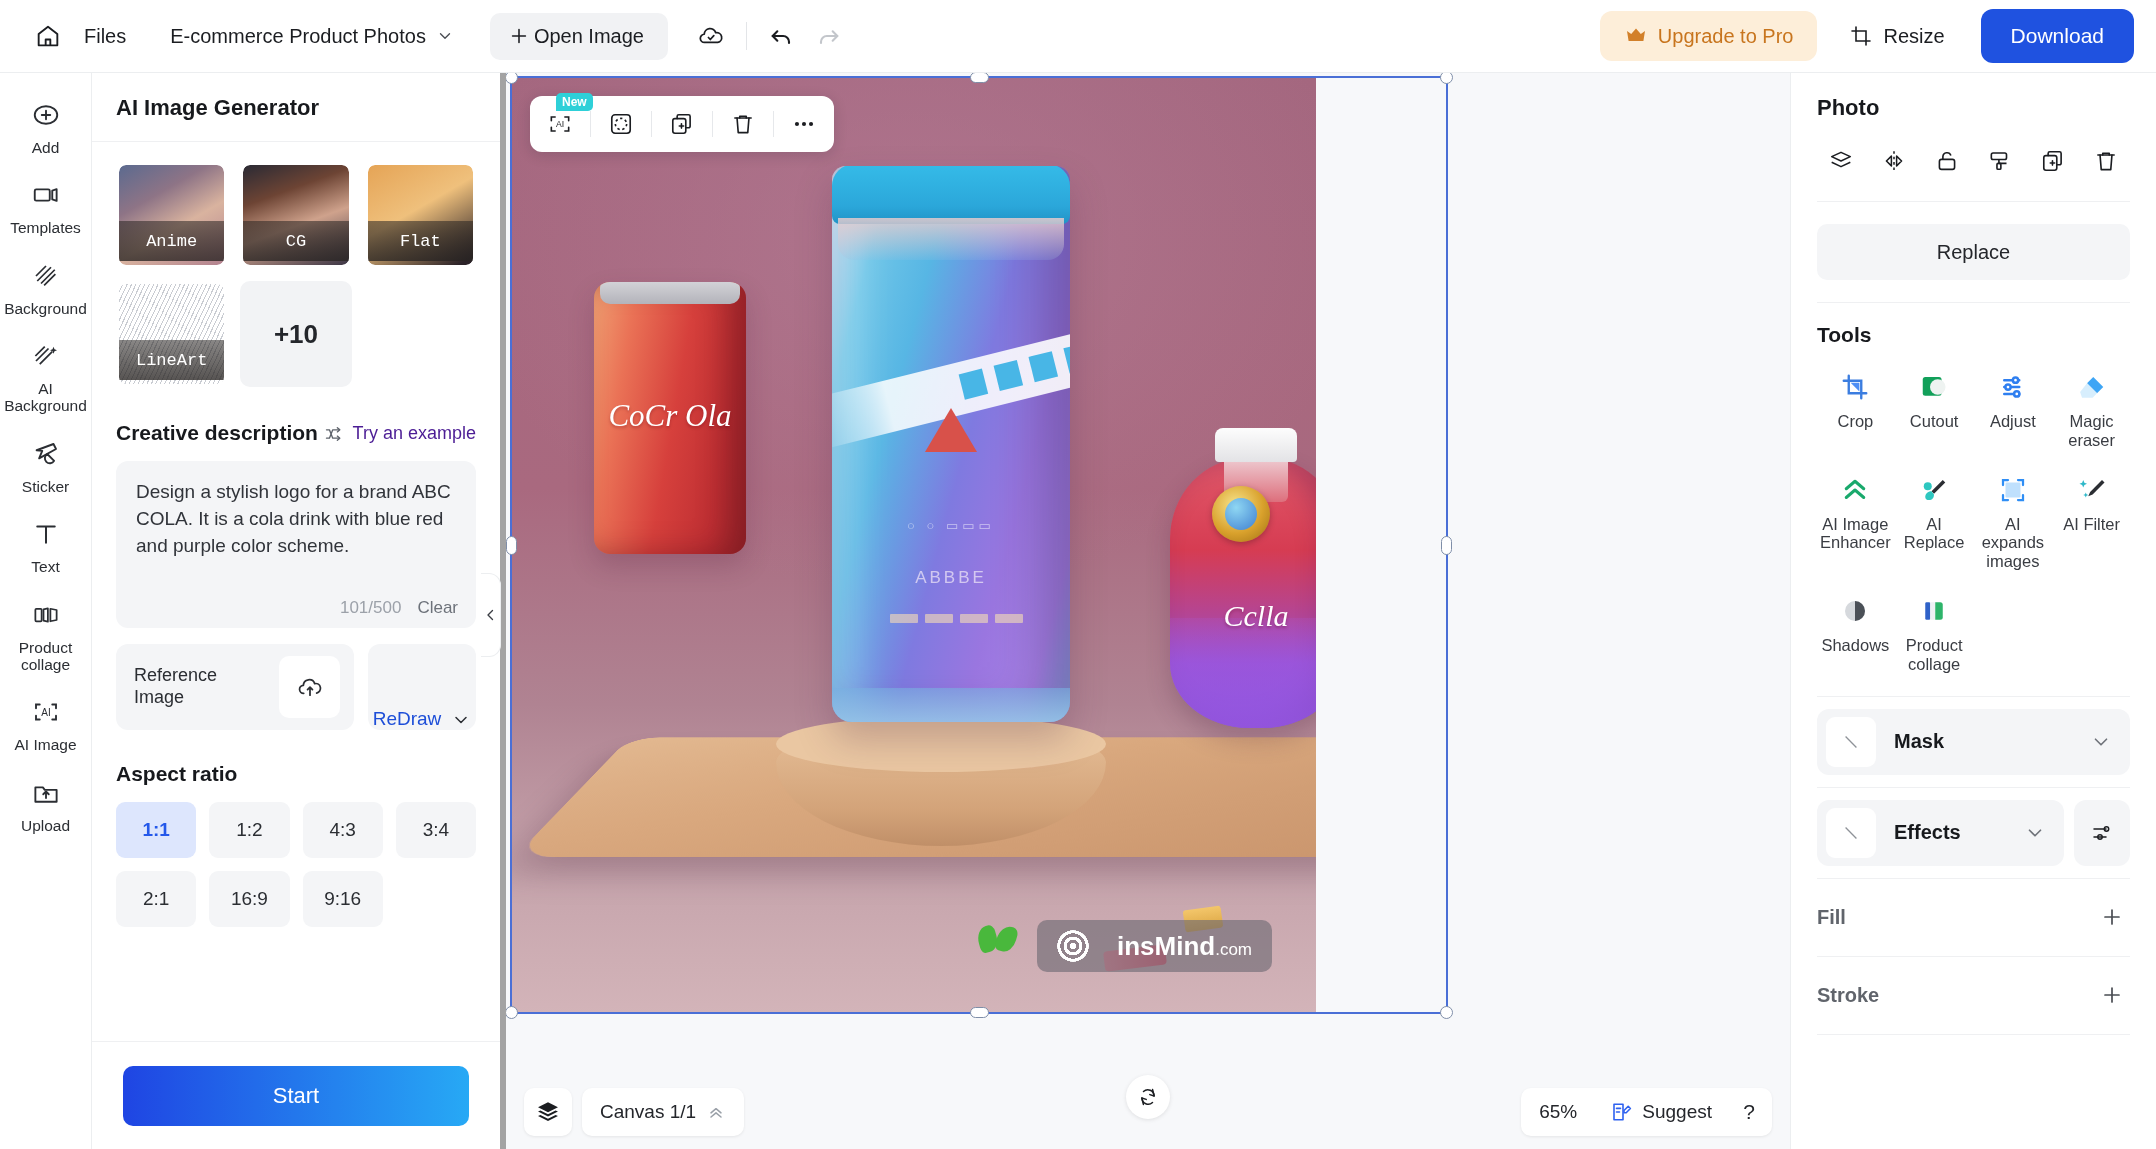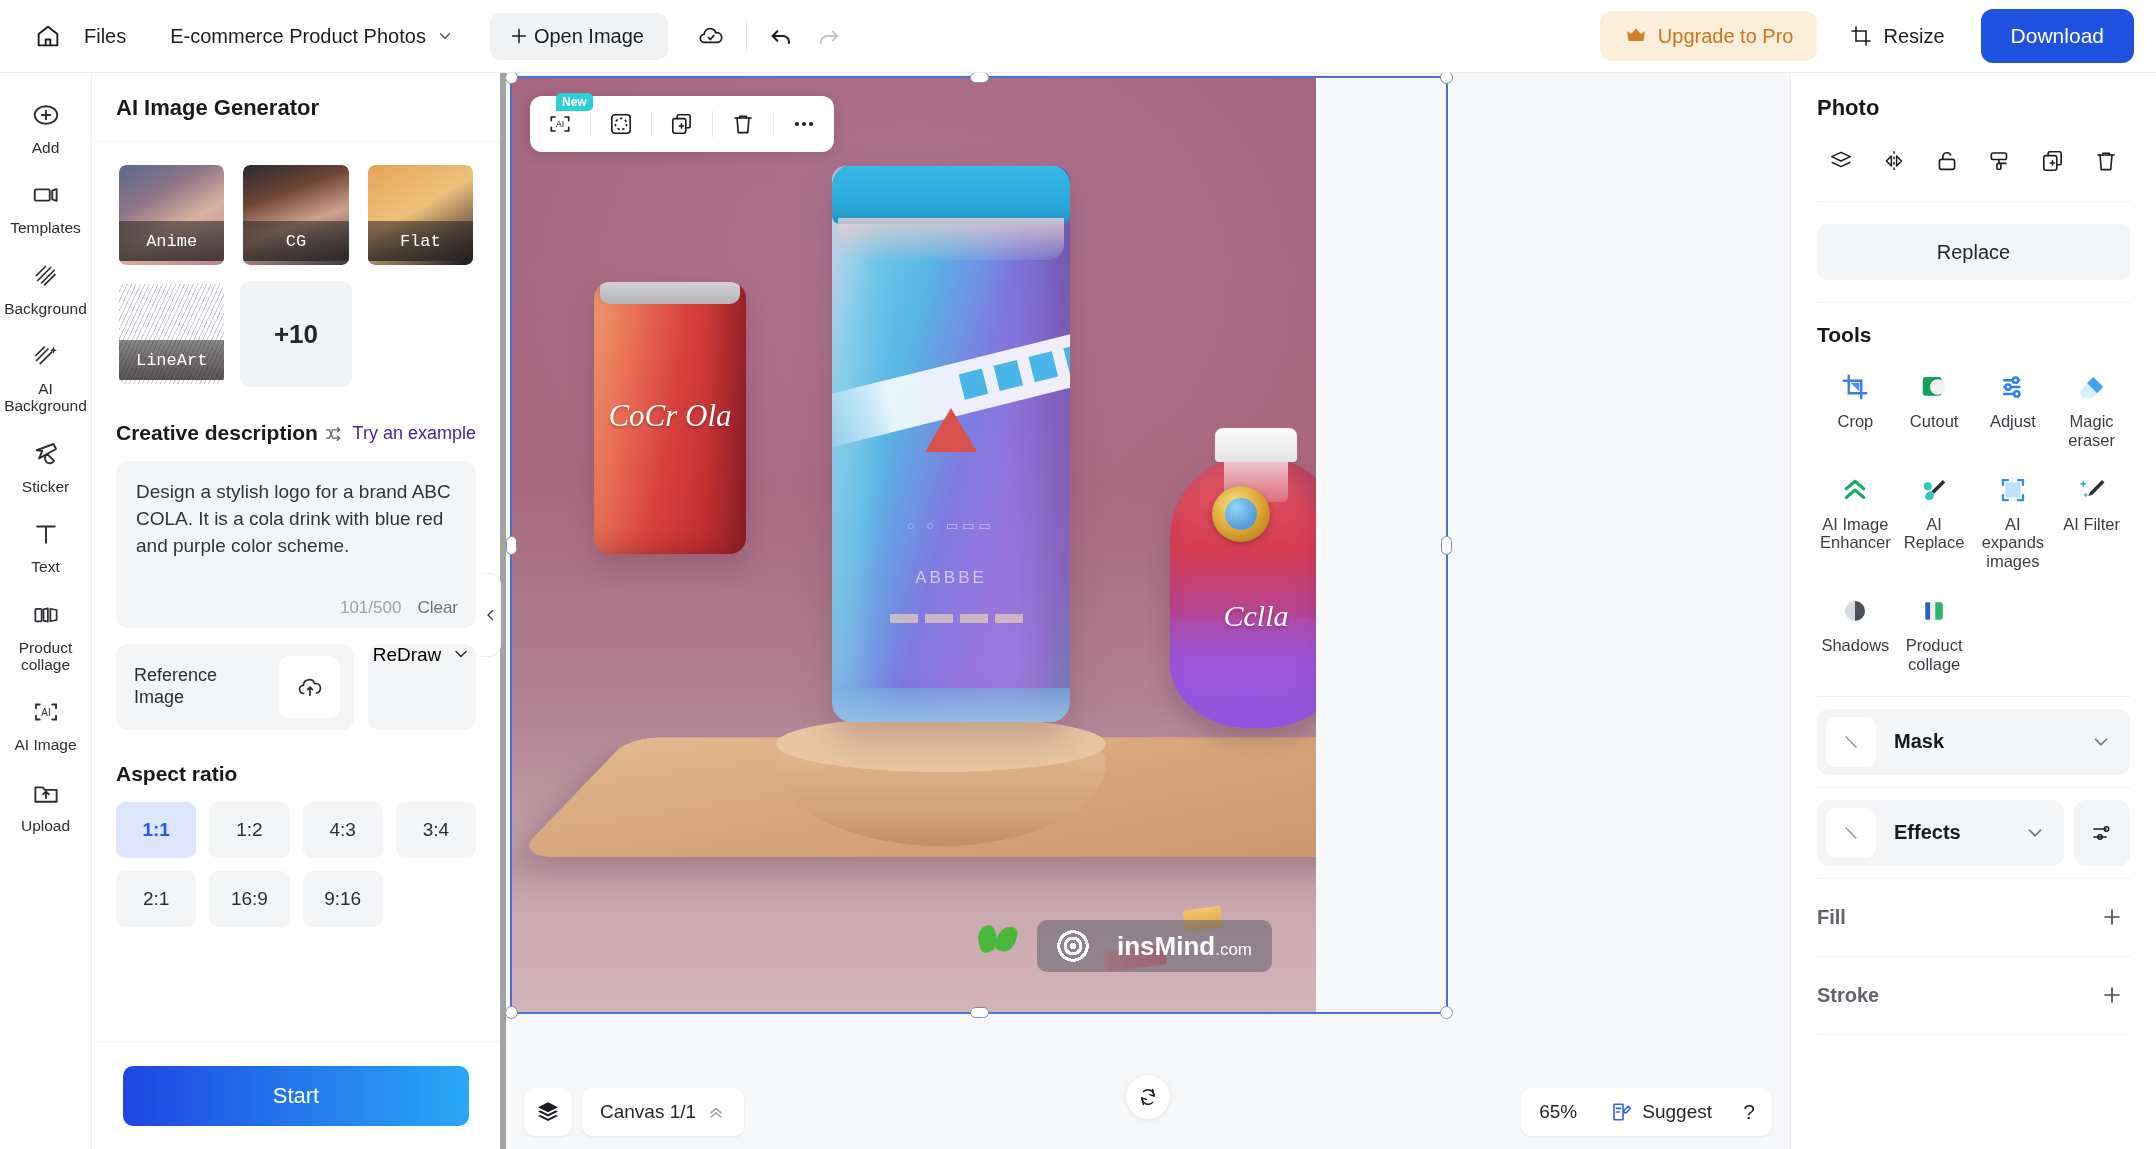--- a/index.html
+++ b/index.html
@@ -103,22 +103,22 @@
     flex: 0 0 238px; background:#f4f5f7; border-radius:12px; height:86px;
     display:flex; align-items:center; padding: 0 14px 0 18px; gap: 10px; cursor:pointer;
   }
   .ref-lbl { font-size:18px; color:#2b2e33; line-height:1.22; }
   .ref-drop {
     width: 62px; height:62px; background:#fff; border-radius:10px; margin-left:auto;
     display:flex;align-items:center;justify-content:center;
   }
   .redraw-box {
     flex:1 1 auto; background:#f4f5f7; border-radius:12px; height:86px;
-    display:flex;align-items:flex-start;justify-content:center; gap:10px; cursor:pointer;
-    font-size:19px; color:#000000;
+    display:flex;align-items:flex-end;justify-content:center; gap:10px; cursor:pointer;
+    font-size:19px; color:#1d4ed8;
   }
 
   .ar-title { font-size:21px; font-weight:bold; color:#17191d; margin-top: 32px;}
   .ar-grid { display:grid; grid-template-columns: repeat(4,1fr); gap:13px; margin-top:16px;}
   .ar-chip {
     height: 56px; border-radius:9px; background:#f4f5f7; display:flex;align-items:center;justify-content:center;
     font-size:19px; color:#2b2e33; cursor:pointer;
   }
   .ar-chip.sel { background:#dde6fd; color:#2458ea; font-weight:bold;}
 

